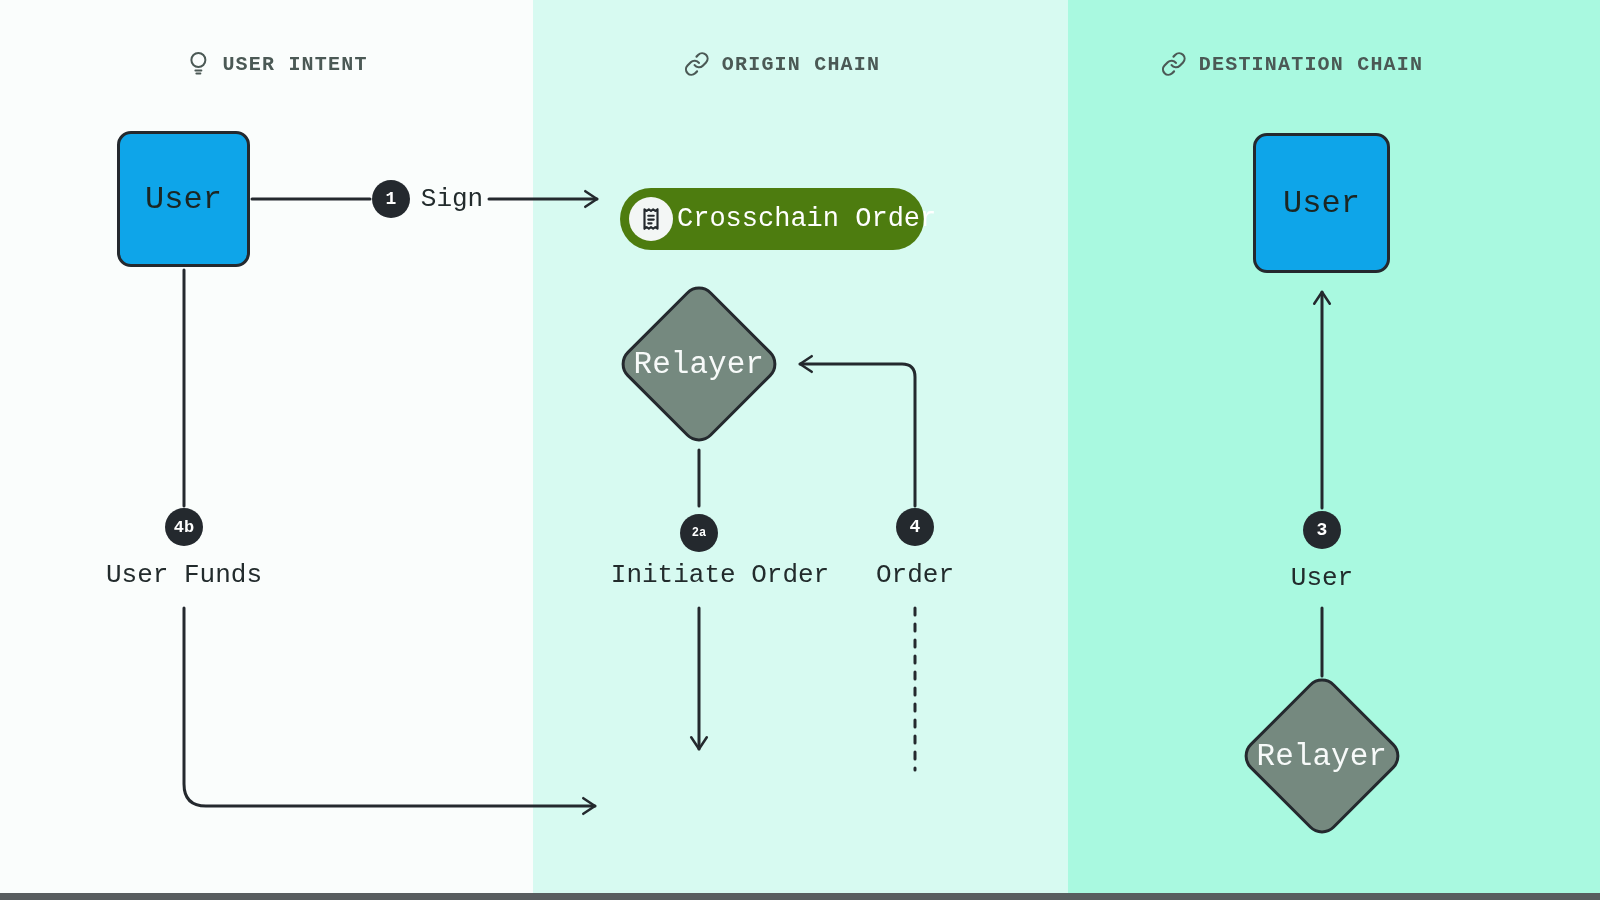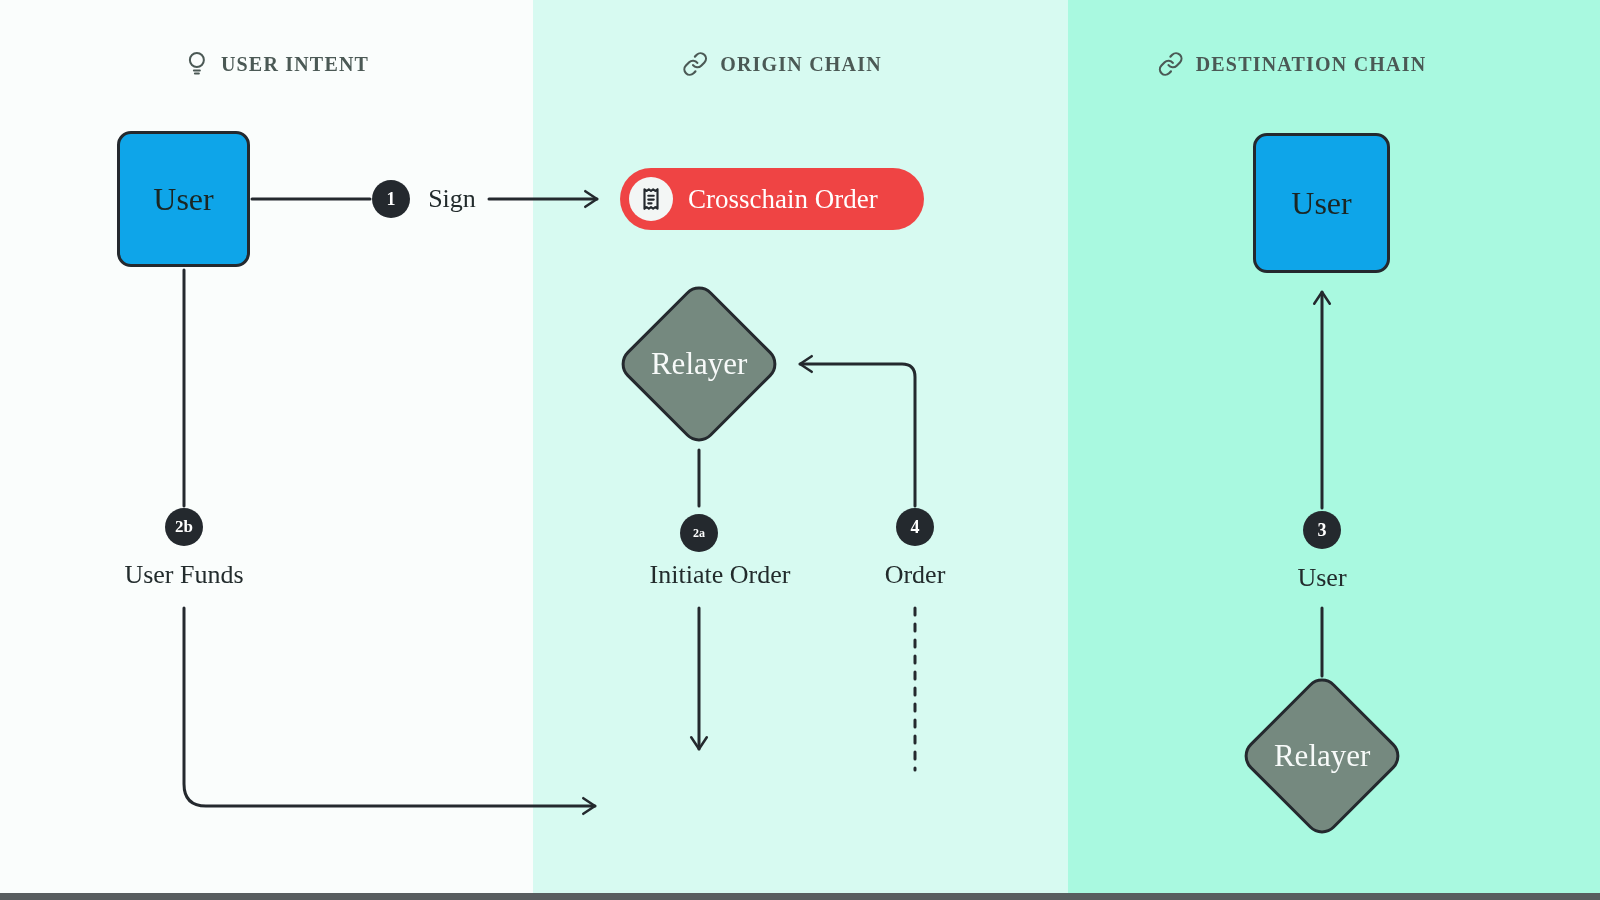--- a/index.html
+++ b/index.html
@@ -1,18 +1,18 @@
 <!DOCTYPE html>
 <html><head>
 <meta charset="utf-8">
 <style>
   html,body{margin:0;padding:0;background:#e8efec;}
   #stage{
     position:relative;width:1600px;height:900px;overflow:hidden;
-    font-family:Liberation Serif, serif;background:#FAFDFC;
+    font-family:Liberation Mono, monospace;background:#FAFDFC;
   }
   .col{position:absolute;top:0;bottom:0;}
   .col1{left:0;width:533px;background:#FAFDFC;}
   .col2{left:533px;width:535px;background:#D7FAF1;}
   .col3{left:1068px;width:532px;background:#A9F9E0;}
 
   .colheader{
     position:absolute;top:48px;height:32px;display:flex;align-items:center;gap:12px;
     transform:translateX(-50%);color:#4B5955;font-size:20px;font-weight:600;
     letter-spacing:1.2px;white-space:nowrap;
@@ -29,23 +29,23 @@
     color:#1B2623;font-size:32px;box-sizing:border-box;
   }
   .diamond{
     position:absolute;width:120px;height:120px;background:#75897F;
     border:3px solid #24292E;border-radius:18px;transform:rotate(45deg);
     display:flex;align-items:center;justify-content:center;box-sizing:border-box;
   }
   .diamond>span{transform:rotate(-45deg);color:#F7FAF9;font-size:31px;white-space:nowrap;}
 
   .pill{
-    position:absolute;display:flex;align-items:center;gap:15px;
-    background:#ef4444;border-radius:33px;color:#FFFFFF;font-size:27px;
-    box-sizing:border-box;padding-left:9px;white-space:nowrap;
+    position:absolute;display:flex;align-items:center;gap:4px;
+    background:#4d7c0f;border-radius:33px;color:#FFFFFF;font-size:27px;
+    box-sizing:border-box;padding-left:9px;white-space:nowrap;margin-top:20px;
   }
   .pill .iconcircle{
     width:44px;height:44px;border-radius:50%;background:#F3F6F5;
     display:flex;align-items:center;justify-content:center;flex:0 0 auto;
   }
 
   .badge{
     position:absolute;width:38px;height:38px;border-radius:50%;background:#24292E;
     color:#FFFFFF;font-weight:700;display:flex;align-items:center;justify-content:center;
     transform:translate(-50%,-50%);font-size:18px;
@@ -139,21 +139,21 @@
         <line x1="9.5" y1="16" x2="12.5" y2="16"></line>
       </svg>
     </span>
     <span>Crosschain Order</span>
   </div>
 
 
   <div class="badge" style="left:391px;top:199px;">1</div>
   <div class="step-label" style="left:452px;top:199px;">Sign</div>
 
-  <div class="badge" style="left:184px;top:527px;font-size:17px;">2b</div>
+  <div class="badge" style="left:184px;top:527px;font-size:17px;">4b</div>
   <div class="step-label" style="left:184px;top:575px;">User Funds</div>
 
   <div class="badge" style="left:699px;top:533px;font-size:12px;">2a</div>
   <div class="step-label" style="left:720px;top:575px;">Initiate Order</div>
 
   <div class="badge" style="left:915px;top:527px;">4</div>
   <div class="step-label" style="left:915px;top:575px;">Order</div>
 
   <div class="badge" style="left:1322px;top:530px;">3</div>
   <div class="step-label" style="left:1322px;top:578px;">User</div>

